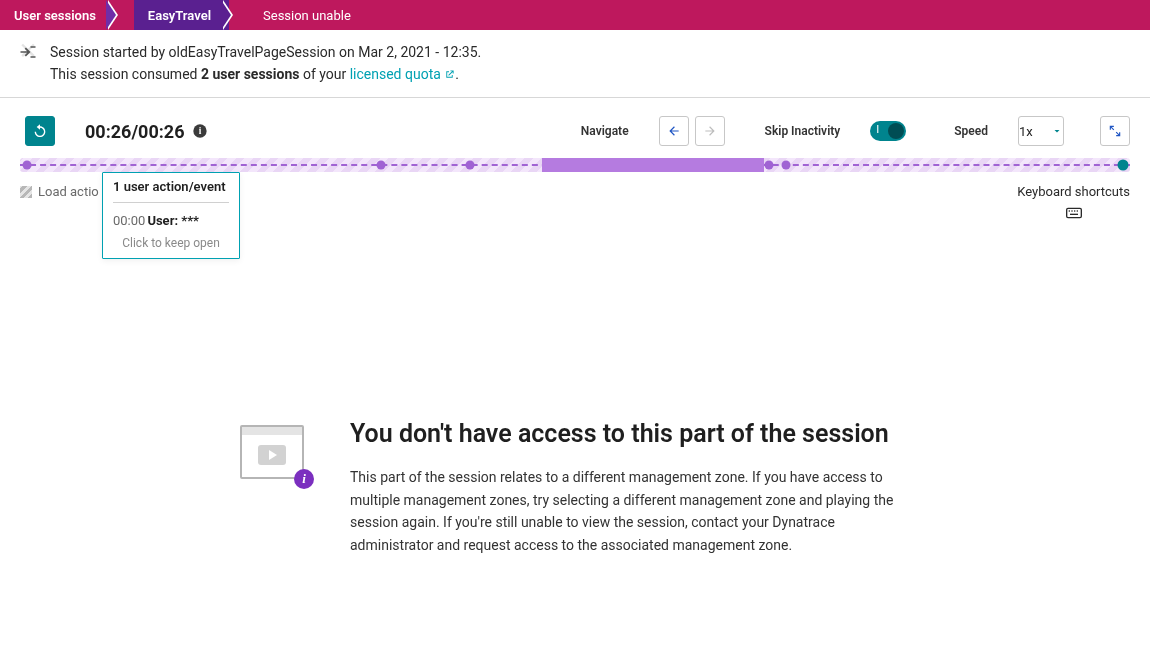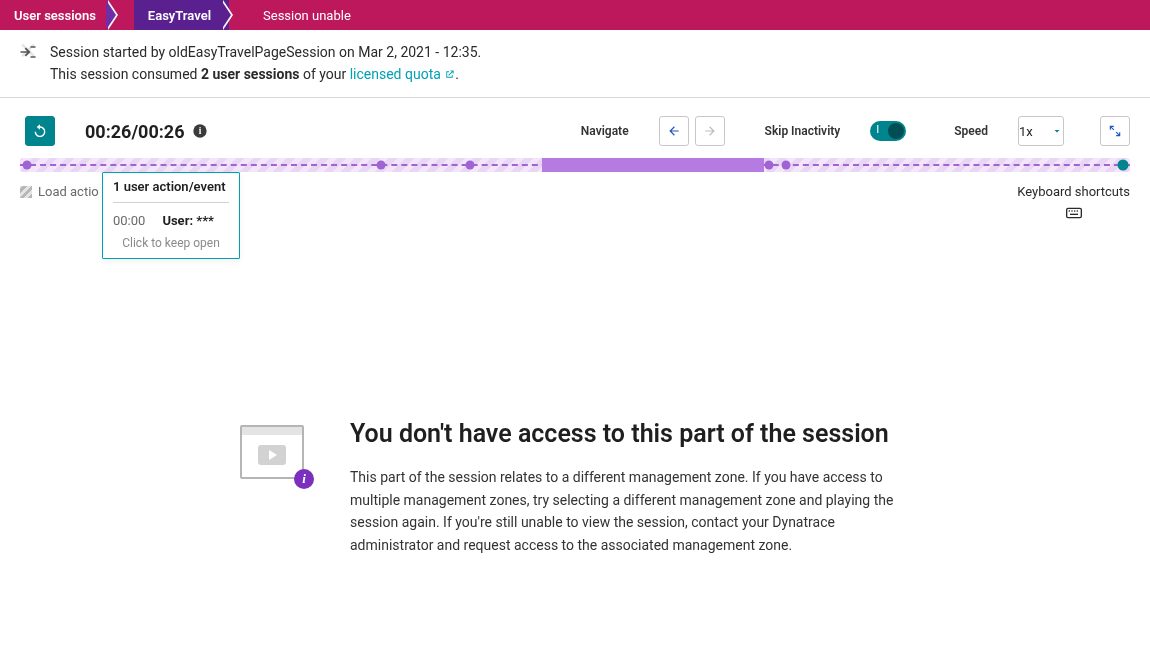--- a/index.html
+++ b/index.html
@@ -53,21 +53,21 @@
 
   
   .under-tl { display:flex; align-items:flex-start; justify-content:space-between; padding: 12px 20px 0 20px; position:relative; }
   .load-lbl { color:#6a6a6a; font-size:13px; display:flex; align-items:center; gap:6px;}
   .hatched-sq { width:12px; height:12px; background: repeating-linear-gradient( -45deg, #b7b7b7 0 3px, #e5e5e5 3px 6px ); }
   .ks { display:flex; align-items:center; gap:8px; font-size:13px; color:#2a2a2a;flex-direction:column;}
 
   
   .tooltip { position:absolute; left:102px; top:0px; width:138px; background:#fff; border:1px solid #00a1b2; border-radius:1px; padding:6px 10px 8px 10px; box-shadow:0 2px 6px rgba(0,0,0,.06); }
   .tooltip .tt-title { font-weight:600; font-size:13px; color:#1f1f1f; padding-bottom:8px; border-bottom:1px solid #d0d0d0; }
-  .tooltip .tt-row { display:flex; gap:17px; padding:10px 0 8px; font-size:13px; }
+  .tooltip .tt-row { display:flex; gap:2px; padding:10px 0 8px; font-size:13px; }
   .tooltip .tt-row .ts { color:#6a6a6a; }
   .tooltip .tt-row .lbl { font-weight:700; }
   .tooltip .keep { text-align:center; color:#8a8a8a; font-size:12px; }
 
   
   .body-area { padding: 200px 40px 60px 40px; display:flex; gap:46px; align-items:flex-start; justify-content:center; }
   .body-illus { width:64px; height:54px; position:relative; flex:0 0 auto; margin-top:6px; }
   .body-illus .frame { position:absolute; inset:0; border:2px solid #b5b5b5; border-radius:2px; background:#fff; }
   .body-illus .titlebar { position:absolute; top:2px; left:2px; right:2px; height:8px; background:#e4e4e4; }
   .body-illus .play { position:absolute; top:20px; left:18px; width:28px; height:20px; background:#d2d2d2; border-radius:3px; display:flex; align-items:center; justify-content:center;}

